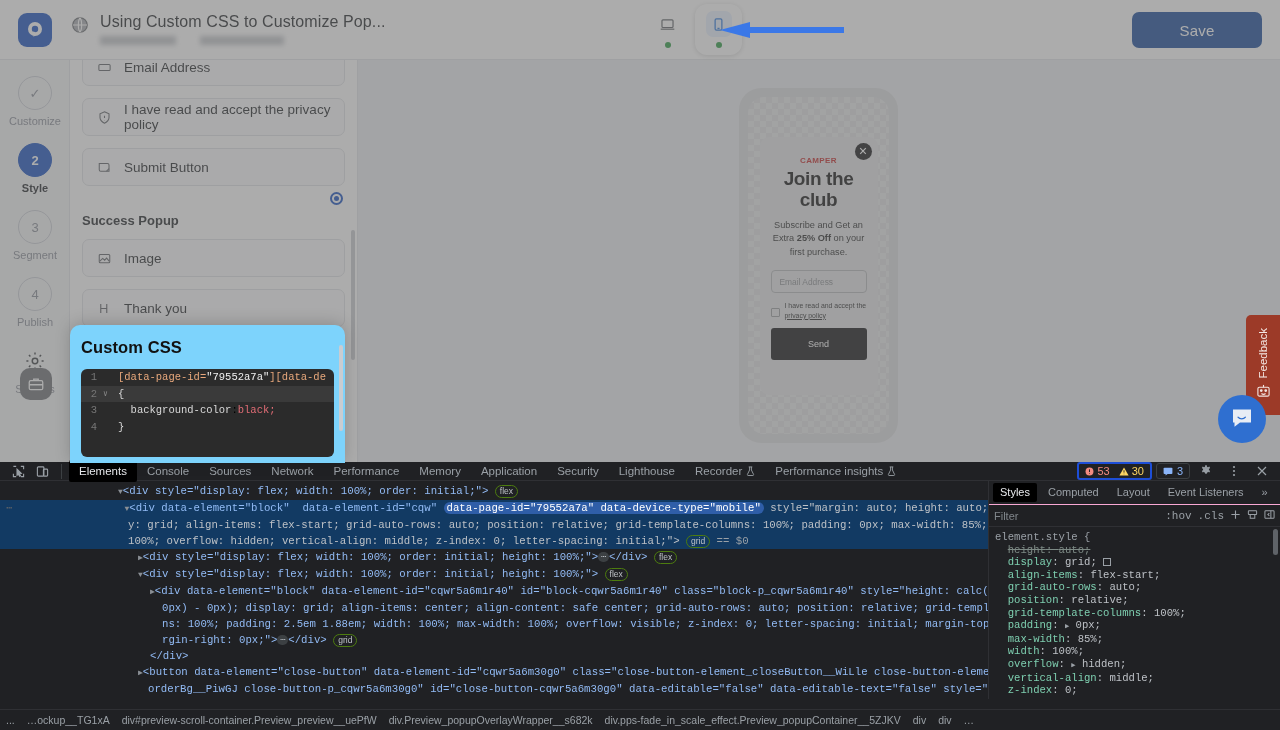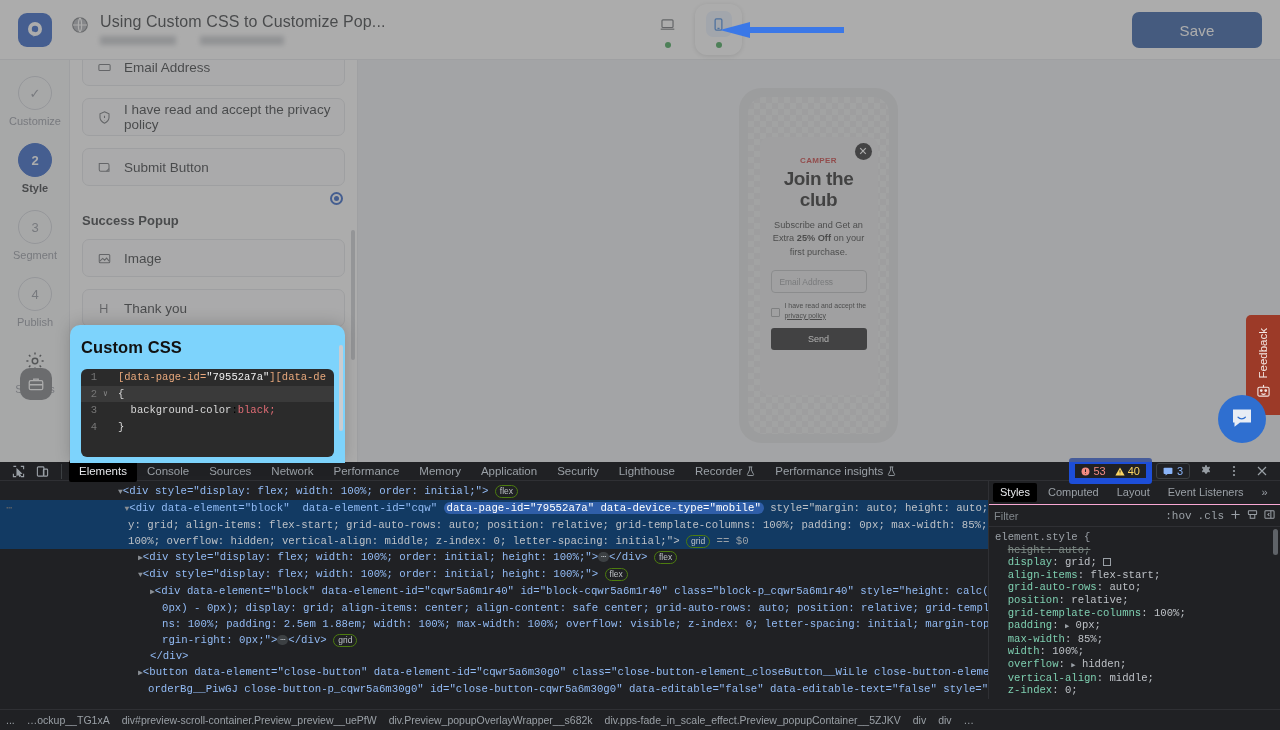--- a/index.html
+++ b/index.html
@@ -227,21 +227,21 @@
   .pop-check {
     margin-top: 8px; display: flex; gap: 5px; text-align: left;
   }
   .cbox {
     width: 9px; height: 9px; flex: 0 0 9px; margin-top: 7px;
     border: 1px solid #9b9da1; border-radius: 1px; background: transparent;
   }
   .pop-check .txt { font-size: 6.9px; color: #2b2b2b; line-height: 9.5px; }
   .pop-check .txt u { text-decoration: underline; }
   .pop-send {
-    margin-top: 8px; height: 22px; background: #161618; color: #fff;
+    margin-top: 8px; height: 32px; background: #161618; color: #fff;
     border-radius: 3px; display: flex; align-items: center; justify-content: center;
     font-size: 9px; cursor: pointer;
   }
 
   
   .fb-tab {
     position: absolute; right: 0; top: 315px;
     width: 34px; height: 100px; border-radius: 5px 0 0 5px;
     background: #9c3a28; z-index: 64;
     display: flex; flex-direction: column; align-items: center;
@@ -273,21 +273,21 @@
   .dt-sep { width: 1px; height: 15px; background: #3c4043; margin: 0 7px; }
   .dt-tab {
     padding: 0 10px; height: 22px; line-height: 22px;
     font-size: 11.5px; color: #9aa0a6; cursor: pointer; border-radius: 2px;
     display: flex; align-items: center; gap: 4px;
   }
   .dt-tab.on { background: #000; color: #e8eaed; }
   .dt-right { margin-left: auto; display: flex; align-items: center; gap: 4px; }
   .badge-grp {
     display: flex; align-items: center; gap: 9px;
-    border: 6px solid #1d4ed8; border-radius: 3px; padding: 1px 6px;
+    border: 2px solid #1d4ed8; border-radius: 3px; padding: 1px 6px;
     font-size: 11px; font-family: "Liberation Sans", sans-serif;
   }
   .bd { display: flex; align-items: center; gap: 3px; }
   .bd.err { color: #f28b82; }
   .bd.warn { color: #fdd663; }
   .badge-msg {
     display: flex; align-items: center; gap: 4px; color: #8ab4f8;
     border: 1px solid #3c4043; border-radius: 3px; padding: 1px 6px;
     font-size: 11px; font-family: "Liberation Sans", sans-serif;
   }
@@ -638,21 +638,21 @@
               <circle cx="5" cy="5" r="4.4" fill="#f28b82"></circle>
               <path d="M5 2.6v3M5 6.8v.6" stroke="#202124" stroke-width="1.1"></path>
             </svg>
           <span>53</span>
         </span>
         <span class="bd warn">
           <svg width="10" height="9" viewBox="0 0 11 10">
               <path d="M5.5 .6 10.6 9.4H.4z" fill="#fdd663"></path>
               <path d="M5.5 3.6v2.6M5.5 7.5v.5" stroke="#202124" stroke-width="1"></path>
             </svg>
-          <span>40</span>
+          <span>30</span>
         </span>
       </span>
       <span class="badge-msg">
         <svg width="10" height="9" viewBox="0 0 11 10">
             <rect x=".6" y=".8" width="9.8" height="7" rx="1" fill="#8ab4f8"></rect>
             <path d="M2.8 7.8v1.7l2.2-1.7z" fill="#8ab4f8"></path>
           </svg>
         <span>3</span>
       </span>
       <span class="dt-ic">

